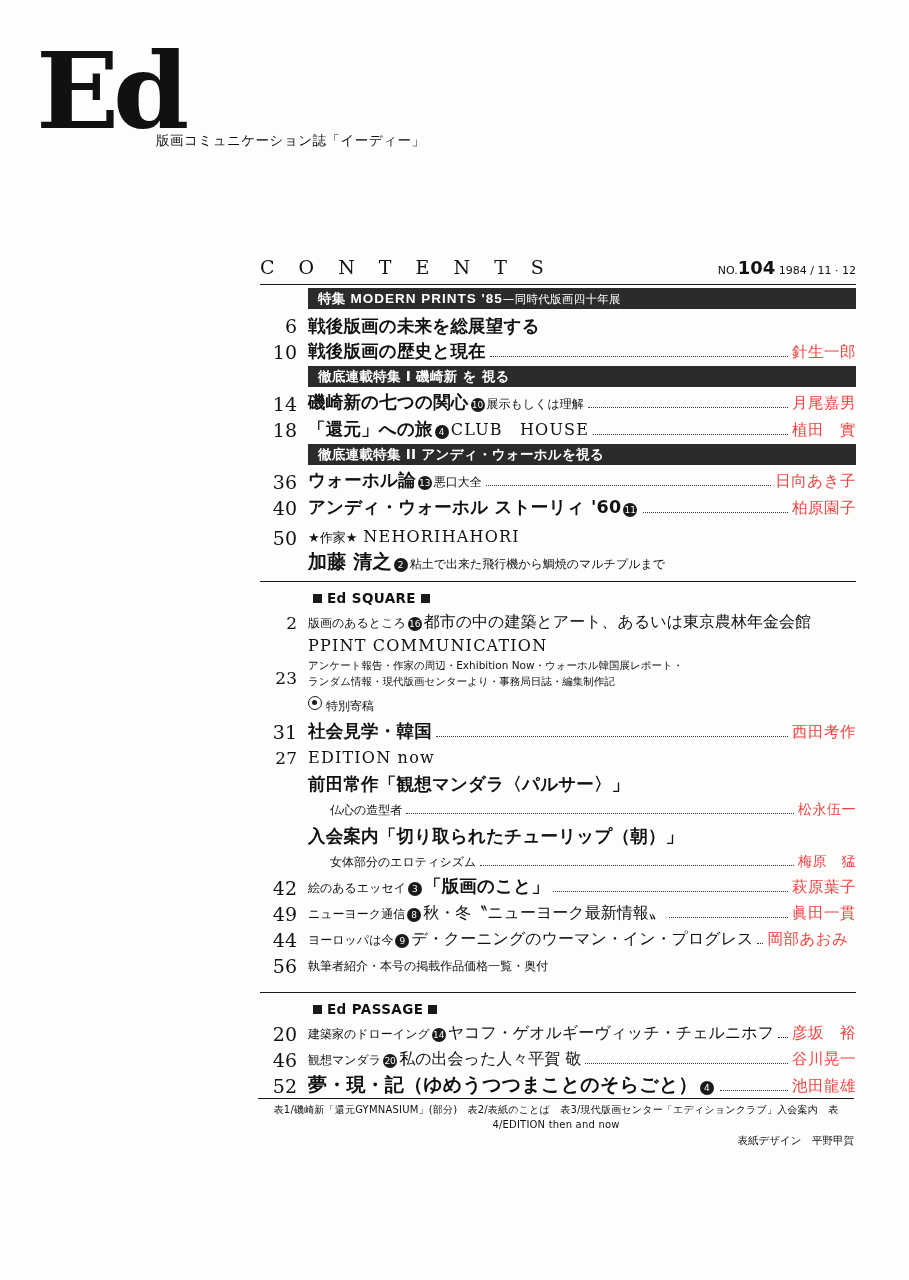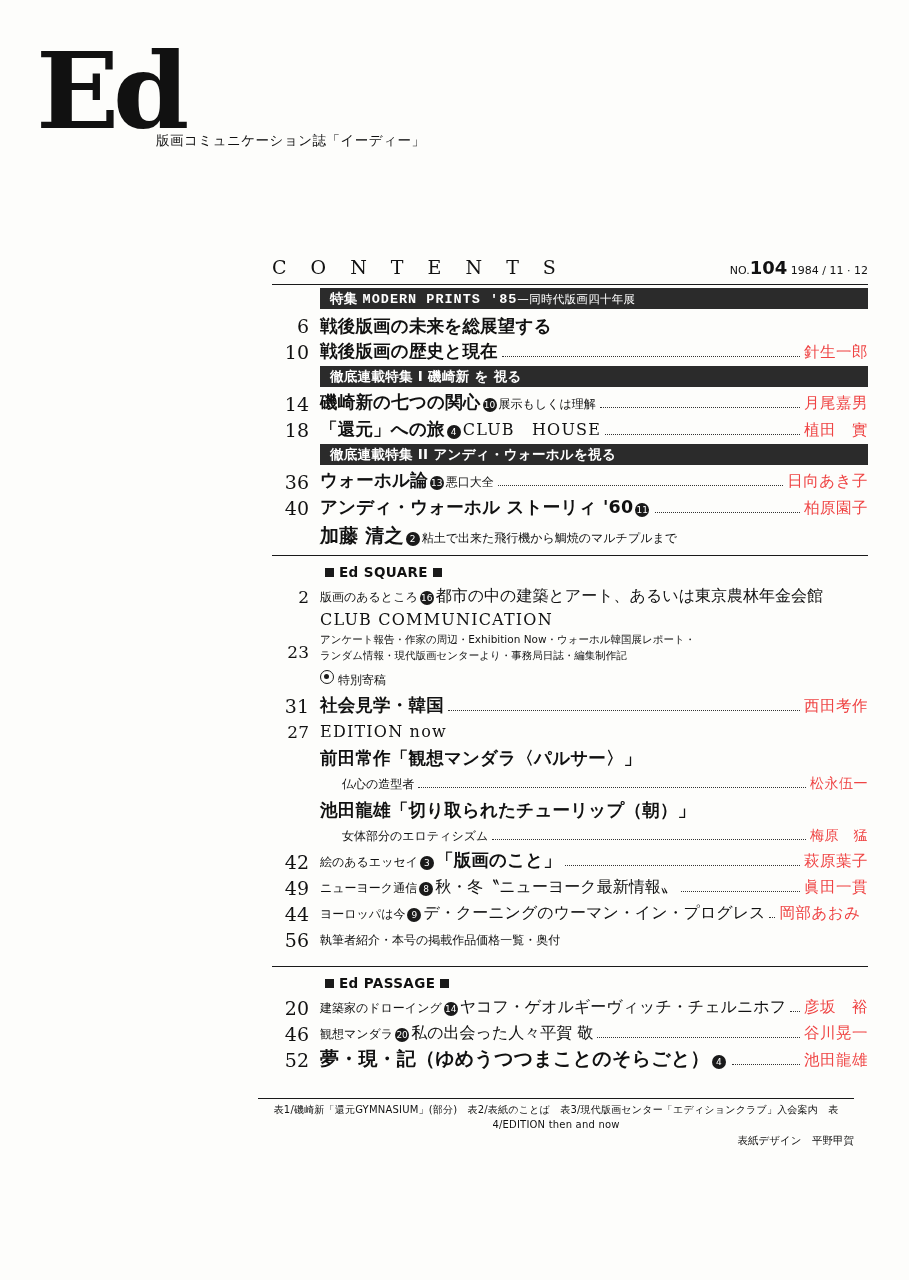--- a/index.html
+++ b/index.html
@@ -46,21 +46,21 @@
     top: 92px;
     font-size: 13.5px;
     letter-spacing: 0.5px;
     color: #111;
     white-space: nowrap;
   }
 
   
   .contents {
     position: absolute;
-    left: 272px;
+    left: 260px;
     top: 256px;
     width: 596px;
   }
   .contents-head {
     display: flex;
     align-items: baseline;
     justify-content: space-between;
     padding-bottom: 4px;
   }
   .contents-title {
@@ -93,21 +93,21 @@
     margin-left: 48px;
     padding-left: 10px;
     font-size: 13.5px;
     font-weight: bold;
     white-space: nowrap;
     letter-spacing: 0.3px;
     margin-top: 3px;
     margin-bottom: 2px;
   }
   .bar .lat {
-    font-family: Liberation Mono, monospace;
+    font-family: Liberation Sans, sans-serif;
     letter-spacing: 1px;
   }
   .bar .small {
     font-size: 11.5px;
     font-weight: normal;
   }
 
   
   .row {
     display: flex;
@@ -325,20 +325,27 @@
         <span class="t lg">アンディ・ウォーホル ストーリィ '60</span>
         <span class="circ">11</span>
         <span class="dots"></span>
         <span class="auth">柏原園子</span>
       </div>
     </div>
 
     <div class="gap-s"></div>
 
     <div class="row">
+      <div class="pg">50</div>
+      <div class="body">
+        <span class="t star">★作家★</span>
+        <span class="t lat md" style="margin-left:6px">NEHORIHAHORI</span>
+      </div>
+    </div>
+    <div class="row">
       <div class="pg"></div>
       <div class="body">
         <span class="t lg" style="font-size:19px">加藤 清之</span>
         <span class="circ">2</span>
         <span class="t sm">粘土で出来た飛行機から鯛焼のマルチプルまで</span>
       </div>
     </div>
 
     <div class="rule-thin"></div>
 
@@ -351,21 +358,21 @@
       <div class="body">
         <span class="t sm">版画のあるところ</span>
         <span class="circ">16</span>
         <span class="t md">都市の中の建築とアート、あるいは東京農林年金会館</span>
       </div>
     </div>
 
     <div class="row multiline">
       <div class="pg sm">23</div>
       <div class="body stack" style="display:block">
-        <div class="t lat md">CLUB  COMMUNICATION</div>
+        <div class="t lat md">PPINT  COMMUNICATION</div>
         <div class="t xs">アンケート報告・作家の周辺・Exhibition Now・ウォーホル韓国展レポート・</div>
         <div class="t xs">ランダム情報・現代版画センターより・事務局日誌・編集制作記</div>
       </div>
     </div>
 
     <div class="row">
       <div class="pg sm"></div>
       <div class="body">
         <span class="bullseye"></span>
         <span class="t sm">特別寄稿</span>
@@ -399,21 +406,21 @@
       <div class="body" style="padding-left:22px">
         <span class="t sm">仏心の造型者</span>
         <span class="dots"></span>
         <span class="auth sm">松永伍一</span>
       </div>
     </div>
 
     <div class="row">
       <div class="pg"></div>
       <div class="body">
-        <span class="t lg">池田龍雄「切り取られたチューリップ（朝）」</span>
+        <span class="t lg">入会案内「切り取られたチューリップ（朝）」</span>
       </div>
     </div>
     <div class="row">
       <div class="pg"></div>
       <div class="body" style="padding-left:22px">
         <span class="t sm">女体部分のエロティシズム</span>
         <span class="dots"></span>
         <span class="auth sm">梅原　猛</span>
       </div>
     </div>

